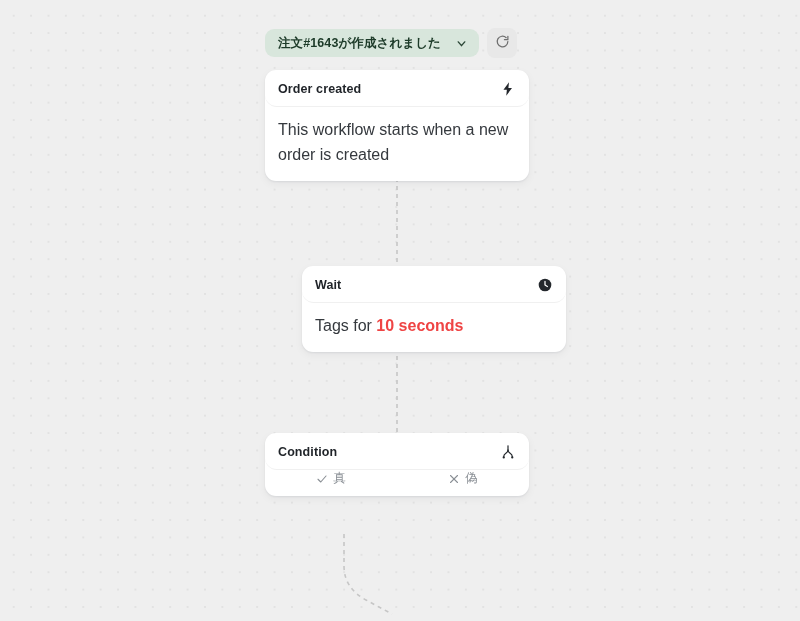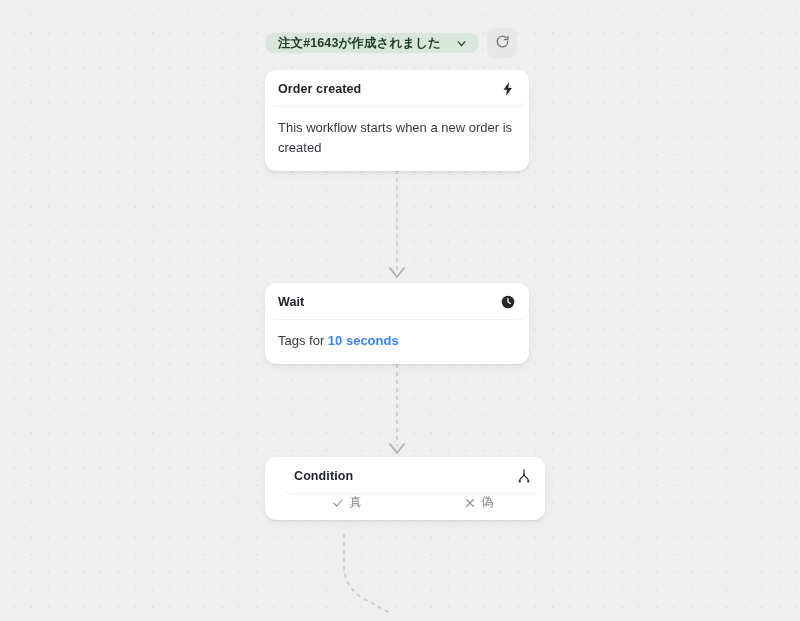--- a/index.html
+++ b/index.html
@@ -35,21 +35,21 @@
     gap: 8px;
   }
   #trigger-badge {
     display: flex;
     align-items: center;
     gap: 14px;
     background: #d8e6dc;
     color: #1c3a28;
     border-radius: 9px;
     padding: 0 11px 0 13px;
-    height: 20px;
+    height: 28px;
     font-size: 12.5px;
     font-weight: 600;
     letter-spacing: .1px;
     cursor: pointer;
     user-select: none;
   }
   #trigger-badge .label { line-height: 1; white-space: nowrap; }
   #trigger-badge .chev { display: flex; align-items: center; color: #2b4636; }
 
   #refresh-button {
@@ -87,25 +87,25 @@
   }
   .node-title {
     font-size: 12.5px;
     font-weight: 700;
     color: #1f2328;
     letter-spacing: .1px;
   }
   .node-icon { display: flex; align-items: center; color: #23272c; }
   .node-body {
     padding: 11px 13px 13px 13px;
-    font-size: 13px;
+    font-size: 16px;
     line-height: 1.55;
     color: #35393e;
   }
-  .node-body b { font-weight: 700; color: #3b82f6; }
+  .node-body b { font-weight: 700; color: #ef4444; }
 
   .branch-row {
     display: flex;
     padding: 0 0 9px 0;
   }
   .branch {
     flex: 1;
     display: flex;
     align-items: center;
     justify-content: center;
@@ -164,36 +164,36 @@
       <span class="node-title">Order created</span>
       <span class="node-icon">
         <svg width="16" height="16" viewBox="0 0 24 24" fill="currentColor">
           <path d="M13.5 2 5.2 13.2h5.1L9.4 22l8.6-11.6h-5.4z"></path>
         </svg>
       </span>
     </div>
     <div class="node-body">This workflow starts when a new order is created</div>
   </div>
 
-  <div class="node" style="top:283px;">
+  <div class="node" style="top:266px;margin-left:37px;">
     <div class="node-header">
       <span class="node-title">Wait</span>
       <span class="node-icon">
         <svg width="16" height="16" viewBox="0 0 24 24">
           <circle cx="12" cy="12" r="9.5" fill="currentColor"></circle>
           <path d="M12 6.6V12l3.6 2.2" stroke="#ffffff" stroke-width="1.9" fill="none" stroke-linecap="round" stroke-linejoin="round"></path>
         </svg>
       </span>
     </div>
     <div class="node-body">
       <span>Tags for </span><b>10 seconds</b>
     </div>
   </div>
 
-  <div class="node" style="top:457px;padding-left:16px;">
+  <div class="node" style="top:433px;">
     <div class="node-header">
       <span class="node-title">Condition</span>
       <span class="node-icon">
         <svg width="16" height="16" viewBox="0 0 24 24" fill="none" stroke="currentColor" stroke-width="1.8" stroke-linecap="round" stroke-linejoin="round">
           <path d="M12 2.8v6.4"></path>
           <path d="M12 9.2c0 5-6.4 4.2-6.4 9.4"></path>
           <path d="M12 9.2c0 5 6.4 4.2 6.4 9.4"></path>
           <circle cx="5.6" cy="20.2" r="1.7" fill="currentColor" stroke="none"></circle>
           <circle cx="18.4" cy="20.2" r="1.7" fill="currentColor" stroke="none"></circle>
         </svg>

